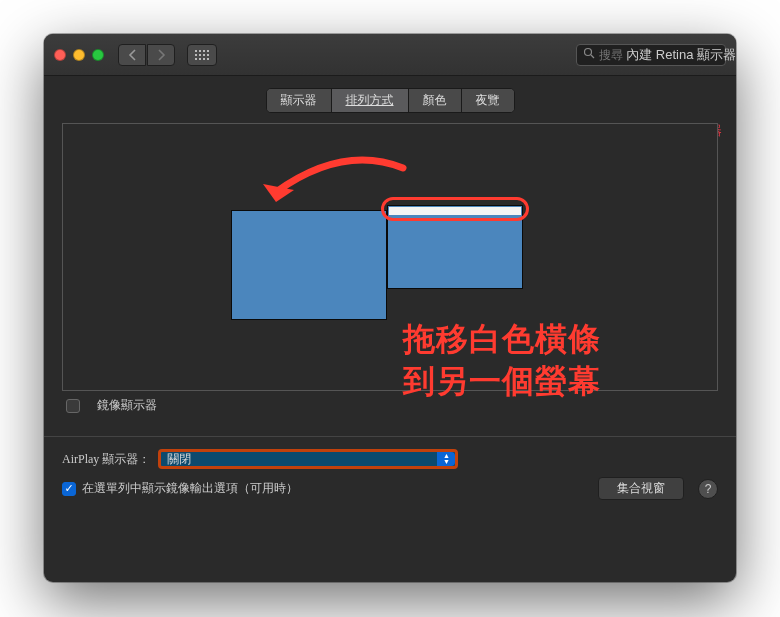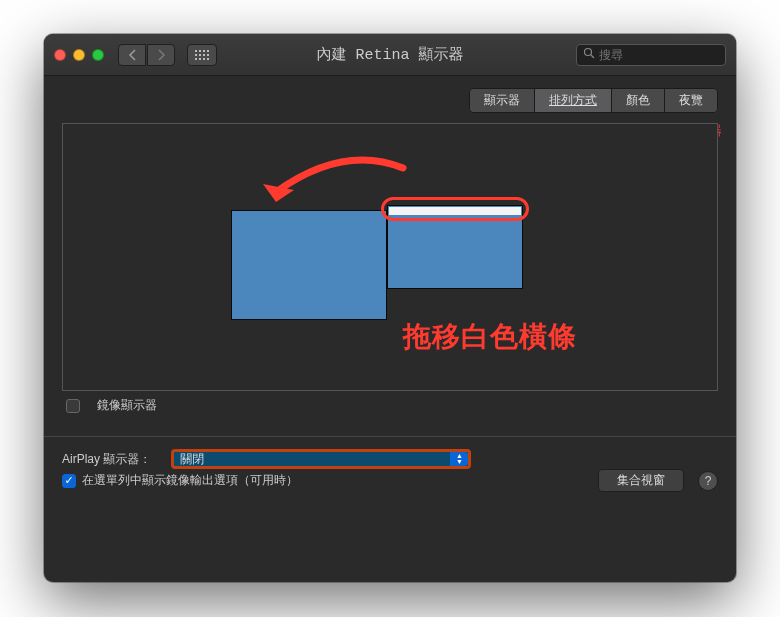--- a/index.html
+++ b/index.html
@@ -54,25 +54,24 @@
     width: 30px; height: 22px;
     background: #4a4a4a;
     border: 1px solid #1f1f1f;
     border-radius: 4px;
     display: flex; align-items: center; justify-content: center;
     margin-left: 4px;
   }
   .title {
     position: absolute;
     left: 0; right: 0;
-    text-align: center;
+    text-align: right;
     color: #ccc;
-    font-size: 15px;
+    font-size: 13px;
     pointer-events: none;
-    font-family: Liberation Mono, monospace;
   }
   .search {
     margin-left: auto;
     width: 150px; height: 22px;
     background: #202020;
     border: 1px solid #555;
     border-radius: 4px;
     display: flex; align-items: center;
     padding: 9px 6px; gap: 4px;
     color: #888;
@@ -82,21 +81,21 @@
     color: #ddd; font-size: 12px;
   }
   .content {
     flex: 1;
     padding: 12px 18px 14px 18px;
     display: flex; flex-direction: column;
     position: relative;
   }
   .tabs {
     display: flex;
-    justify-content: flex-end;
+    justify-content: center;
     margin-bottom: 10px;
   }
   .tabgroup {
     display: flex;
     border: 1px solid #1a1a1a;
     border-radius: 5px;
     overflow: hidden;
     background: #494949;
   }
   .tab {
@@ -152,21 +151,21 @@
     left: 318px; top: 73px;
     width: 148px; height: 24px;
     border: 3px solid #ff3b30;
     border-radius: 12px;
     pointer-events: none;
   }
   .annotation {
     position: absolute;
     left: 340px; top: 195px;
     color: #ff3b30;
-    font-size: 28px;
+    font-size: 32px;
     font-weight: 600;
     line-height: 1.3;
     pointer-events: none;
     letter-spacing: 1px;
   }
   .mirror-row {
     display: flex; align-items: center; gap: 17px;
     font-size: 12px; color: #ccc;
     margin-bottom: 22px;
     padding-left: 4px;
@@ -175,23 +174,24 @@
     width: 14px; height: 14px;
     border: 1px solid #666;
     border-radius: 3px;
     background: #3a3a3a;
     display: inline-flex; align-items: center; justify-content: center;
     font-size: 11px; color: #fff;
   }
   .checkbox.checked { background: #0a66d6; border-color: #0a66d6; }
   .divider { border: none; border-top: 1px solid #444; margin: 0 -18px 12px -18px; }
   .bottom-row1 {
-    display: flex; align-items: center; gap: 20px;
+    display: flex; align-items: center; gap: 8px;
     font-size: 12px; color: #ccc;
-    margin-bottom: 0;
+    margin-bottom: 8px;
+    font-family: Liberation Serif, serif;
   }
   .select {
     flex: 0 0 300px;
     height: 20px;
     background: #0c4a6e;
     border: 3px solid #c2410c;
     border-radius: 4px;
     display: flex; align-items: center;
     padding: 0 6px;
     position: relative;
@@ -321,20 +321,21 @@
         <div class="menubar"></div>
       </div>
 
       <svg class="arrow-svg" viewBox="0 0 180 70">
         <path d="M155 18 Q 95 -6 28 42" stroke="#ff3b30" stroke-width="7" fill="none" stroke-linecap="round"></path>
         <path d="M15 34 L28 52 L46 40 Z" fill="#ff3b30"></path>
       </svg>
       <div class="highlight-ring"></div>
       <div class="annotation">
         <div>拖移白色橫條</div>
+        <div>到另一個螢幕</div>
       </div>
     </div>
 
     <div class="mirror-row">
       <span class="checkbox"></span>
       <span>鏡像顯示器</span>
     </div>
 
     <hr class="divider">
 

